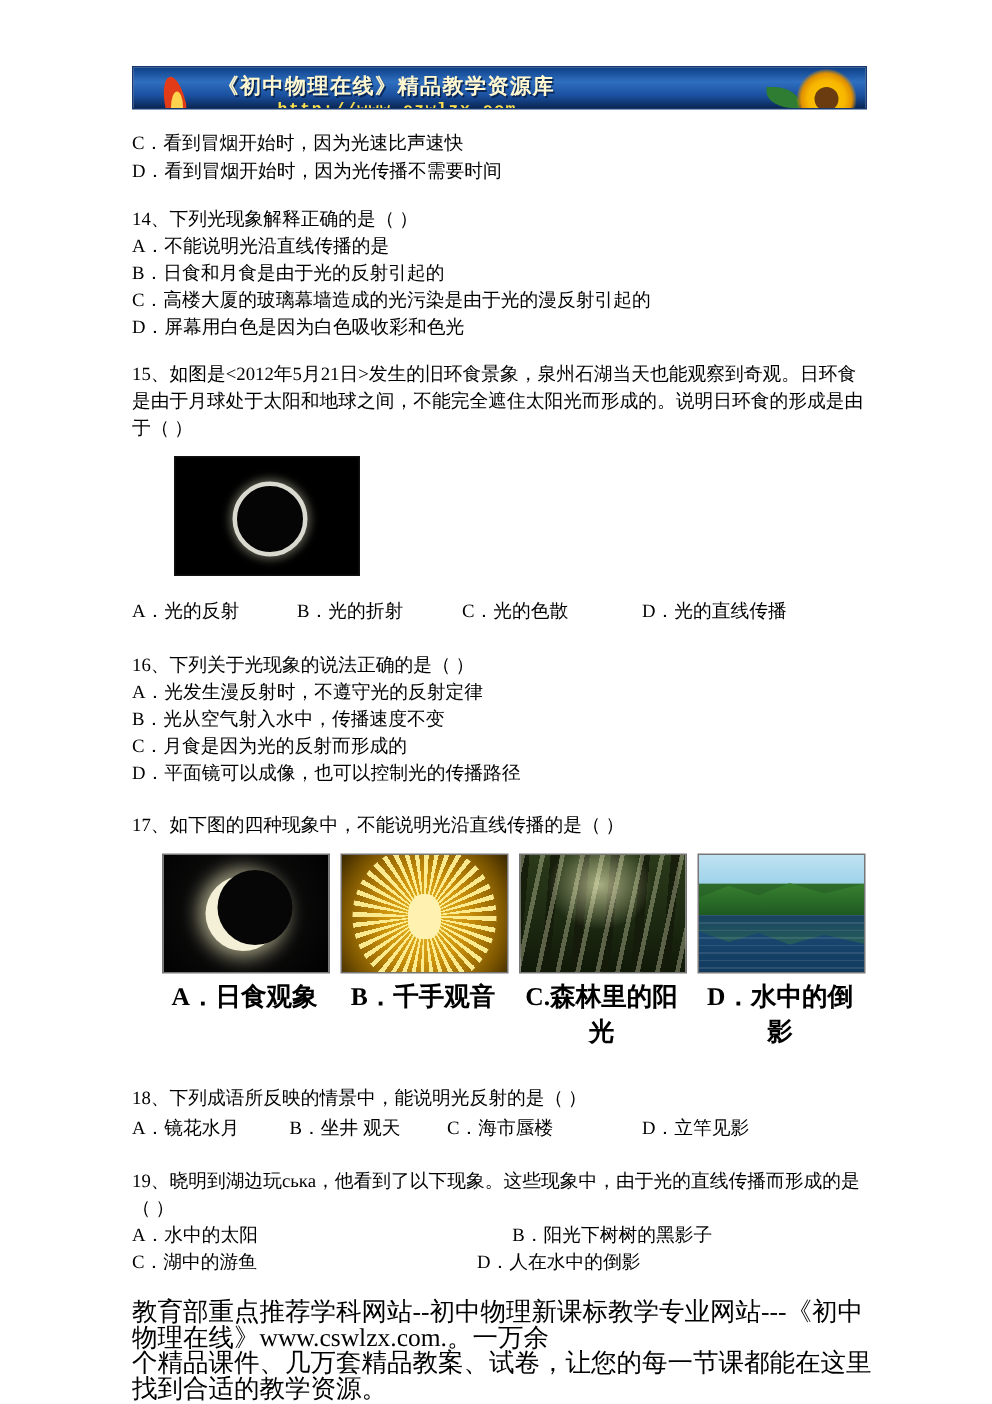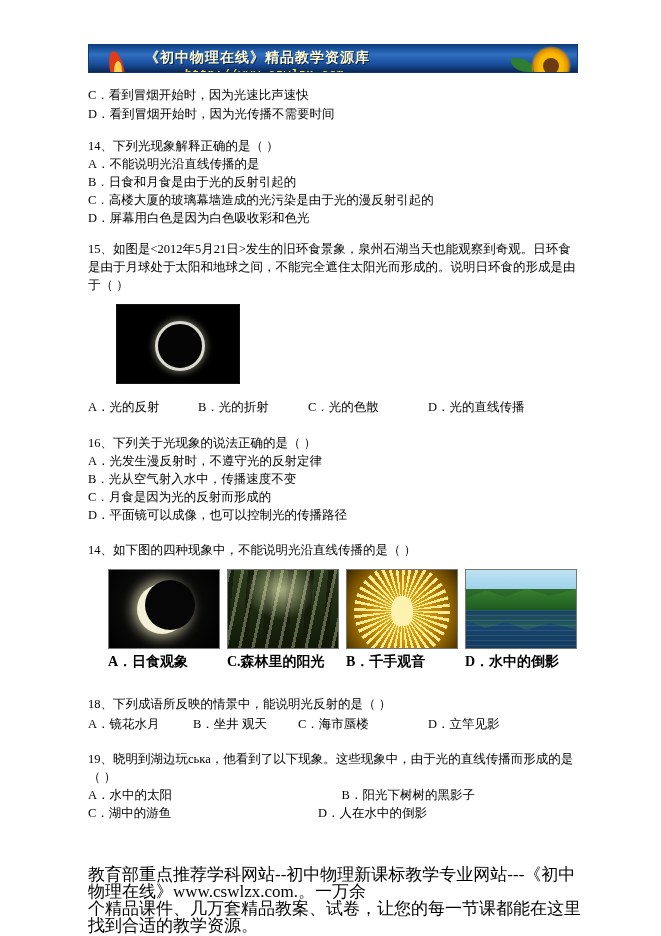--- a/index.html
+++ b/index.html
@@ -180,22 +180,22 @@
   }
   .pic .frame {
     width: 110px;
     height: 78px;
     border: 1px solid #777;
     position: relative;
     overflow: hidden;
   }
   .pic .cap {
     margin-top: 4px;
-    text-align: left;
-    font-size: 14px;
+    text-align: center;
+    font-size: 17px;
     font-weight: bold;
     font-family: "Liberation Serif", "DejaVu Serif", serif;
   }
   
   .p1 { background: radial-gradient(circle at 48% 46%, #3a3a34 0%, #0b0b0b 46%, #000 100%); }
   .p1 .crescent {
     position: absolute;
     left: 28px; top: 14px;
     width: 50px; height: 50px;
     border-radius: 50%;
@@ -332,44 +332,44 @@
 
     <div class="q" style="margin-top:18px;">
       <span class="stem">16、下列关于光现象的说法正确的是（     ）</span>
       <span class="opt">A．光发生漫反射时，不遵守光的反射定律</span>
       <span class="opt">B．光从空气射入水中，传播速度不变</span>
       <span class="opt">C．月食是因为光的反射而形成的</span>
       <span class="opt">D．平面镜可以成像，也可以控制光的传播路径</span>
     </div>
 
     <div class="q" style="margin-top:17px;">
-      <span class="stem">14、如下图的四种现象中，不能说明光沿直线传播的是（   ）</span>
+      <span class="stem">17、如下图的四种现象中，不能说明光沿直线传播的是（   ）</span>
     </div>
     <div class="picrow">
       <div class="pic">
         <div class="frame p1">
           <div class="crescent"></div>
           <div class="mask"></div>
         </div>
         <div class="cap">A．日食观象</div>
       </div>
       <div class="pic">
+        <div class="frame p2">
+          <div class="rays"></div>
+          <div class="center"></div>
+        </div>
+        <div class="cap">B．千手观音</div>
+      </div>
+      <div class="pic">
         <div class="frame p3">
           <div class="trunks"></div>
           <div class="beams"></div>
           <div class="glow"></div>
         </div>
         <div class="cap">C.森林里的阳光</div>
-      </div>
-      <div class="pic">
-        <div class="frame p2">
-          <div class="rays"></div>
-          <div class="center"></div>
-        </div>
-        <div class="cap">B．千手观音</div>
       </div>
       <div class="pic">
         <div class="frame p4">
           <div class="hill"></div>
           <div class="refl"></div>
           <div class="water"></div>
         </div>
         <div class="cap">D．水中的倒影</div>
       </div>
     </div>

